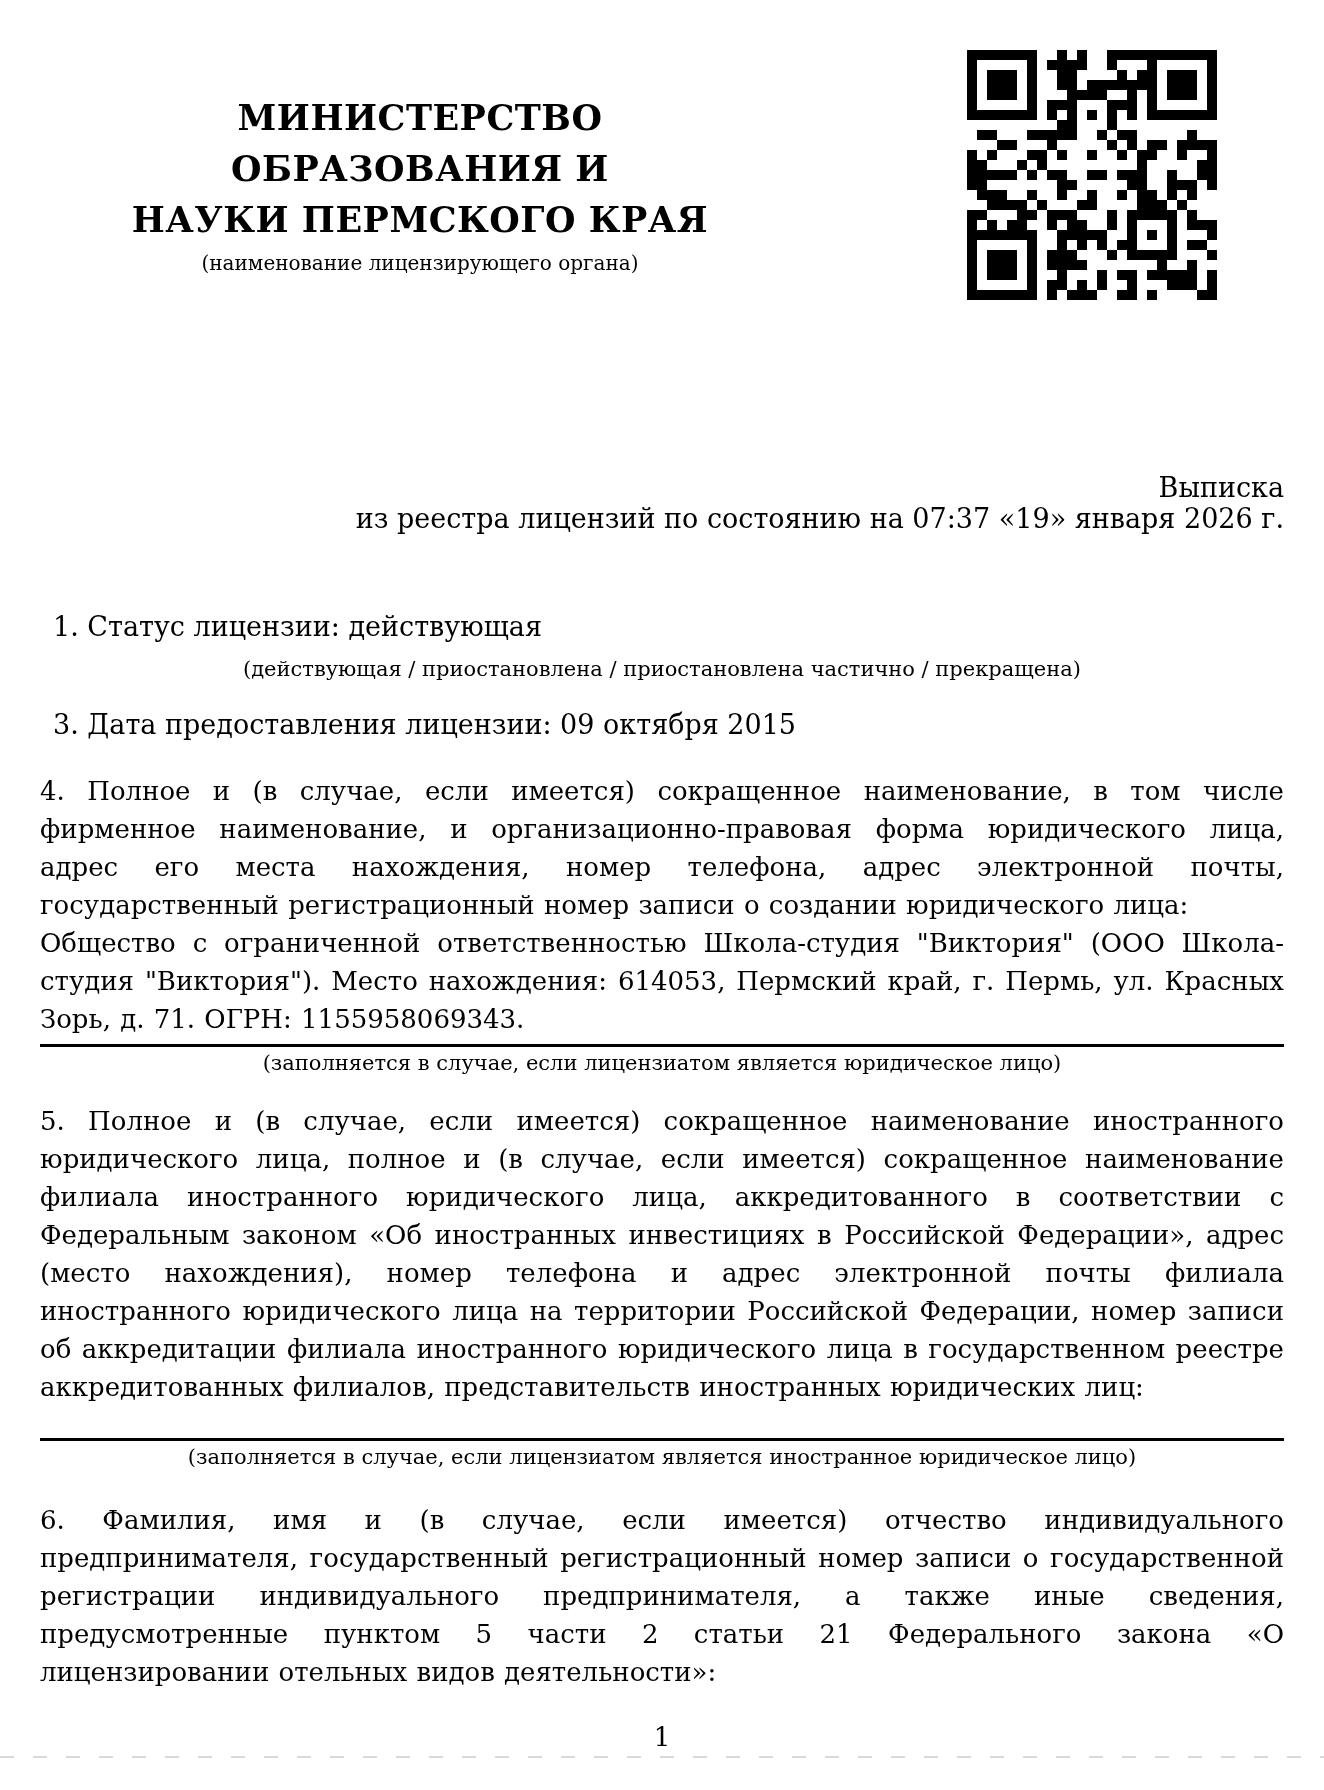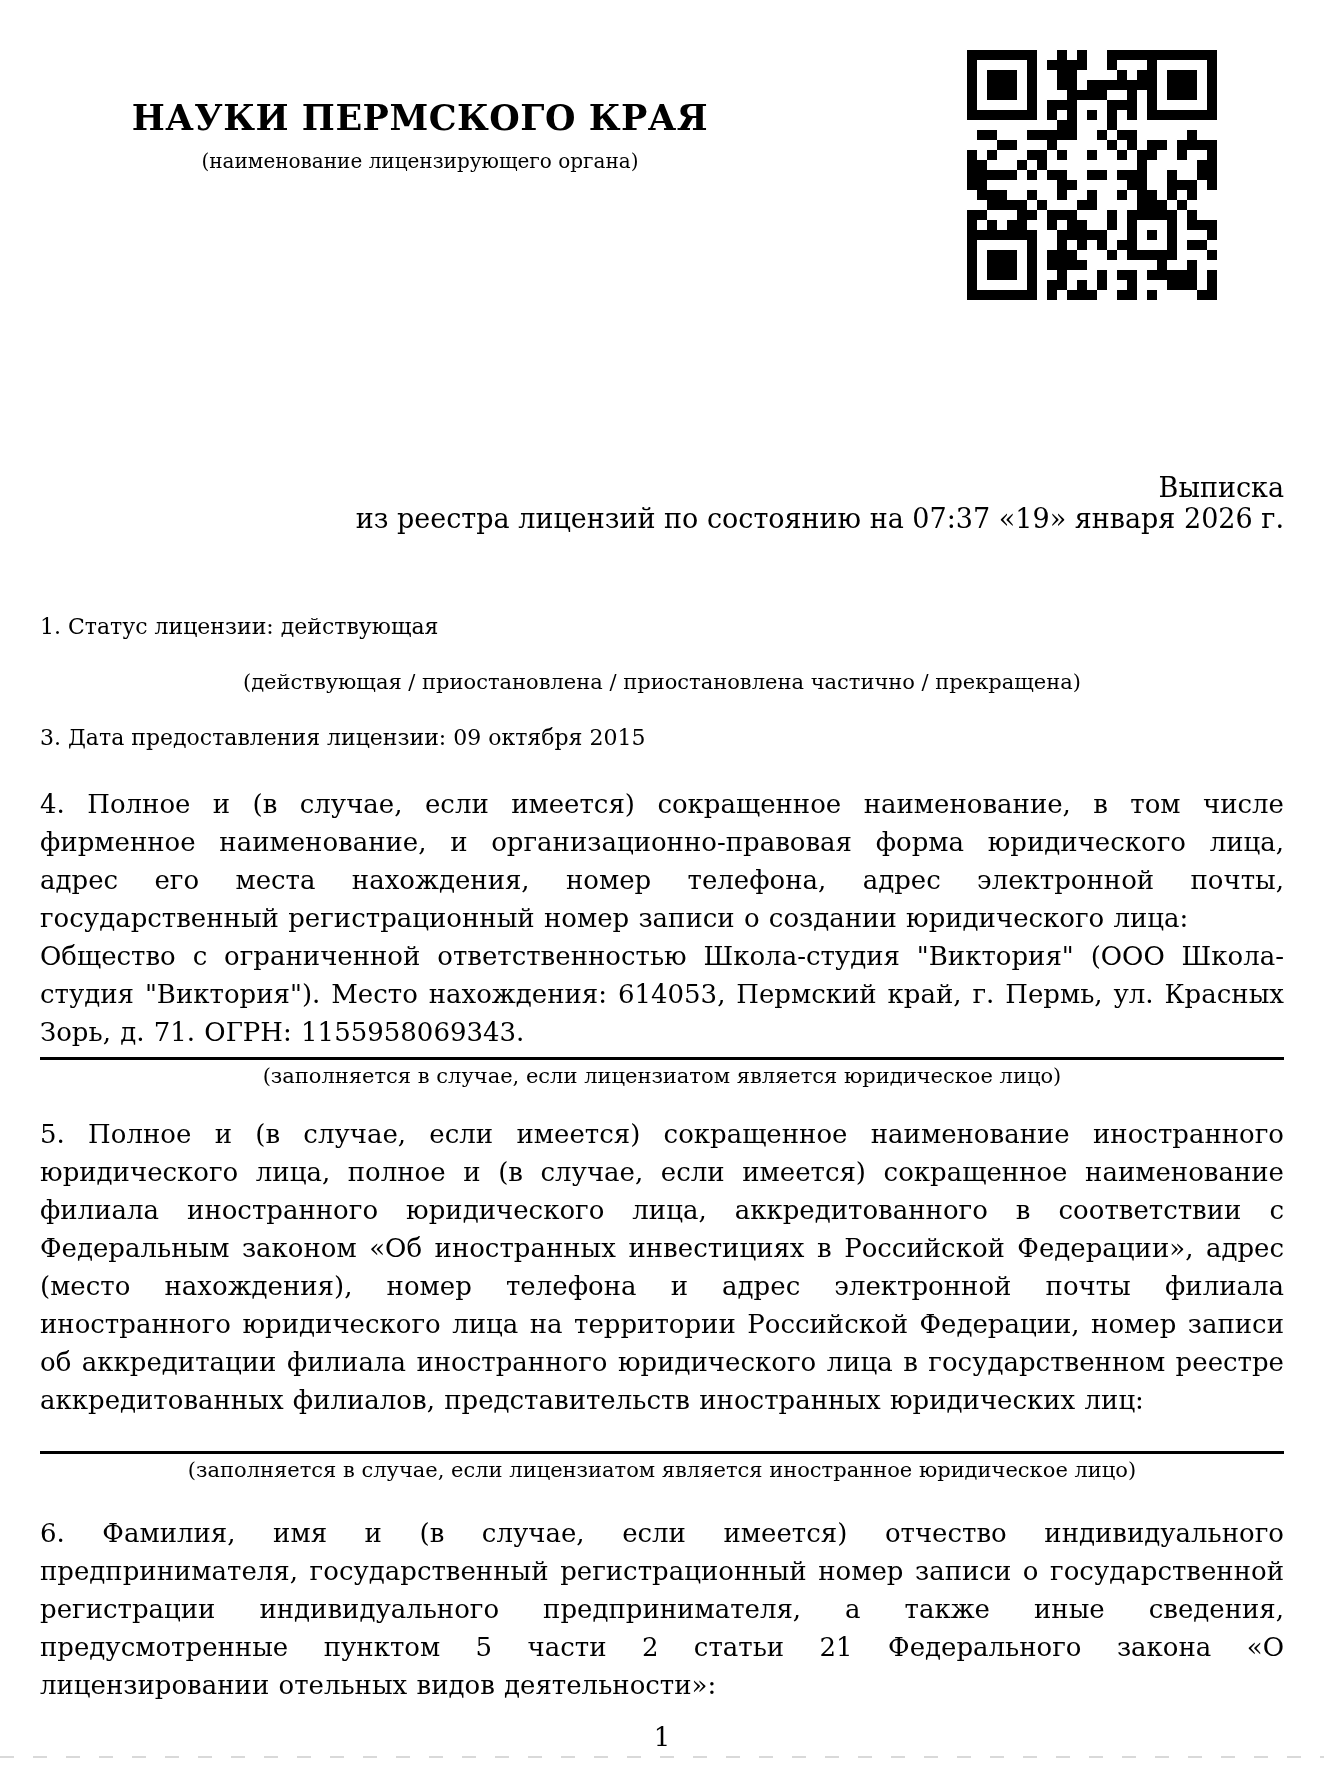--- a/index.html
+++ b/index.html
@@ -33,29 +33,29 @@
   }
   .qr{position:absolute;left:927px;top:50px;width:250px;height:250px;}
   
   .title-block{
     margin-top:172px;
     text-align:right;
     font-size:27px;
     line-height:31px;
   }
   
-  .item{font-size:22px;line-height:34px;}
+  .item{font-size:27px;line-height:34px;margin-left:13px;}
   .item-1{margin-top:76px;}
   .item-2{margin-top:28px;}
   .item-3{margin-top:26px;}
   .small-caption{
     font-size:21px;
     line-height:26px;
     text-align:center;
-    margin-top:25px;
+    margin-top:12px;
   }
   .para{
     font-size:26px;
     line-height:38px;
     text-align:justify;
     word-spacing:1px;
   }
   .section-4{margin-top:30px;}
   .section-5{margin-top:26px;}
   .section-6{margin-top:31px;}
@@ -81,20 +81,21 @@
   }
 </style>
 </head>
 <body>
 
 <div class="page">
   <div class="content">
 
     <div class="header-row">
       <div class="header-text">
+        <div class="authority-name">МИНИСТЕРСТВО ОБРАЗОВАНИЯ И</div>
         <div class="authority-name">НАУКИ ПЕРМСКОГО КРАЯ</div>
         <div class="authority-caption">(наименование лицензирующего органа)</div>
       </div>
       <div class="qr" id="qr"><svg xmlns="http://www.w3.org/2000/svg" width="250" height="250" viewBox="0 0 250 250" fill="#000" shape-rendering="crispEdges">
             <rect x="0" y="0" width="10" height="10"></rect>
             <rect x="10" y="0" width="10" height="10"></rect>
             <rect x="20" y="0" width="10" height="10"></rect>
             <rect x="30" y="0" width="10" height="10"></rect>
             <rect x="40" y="0" width="10" height="10"></rect>
             <rect x="50" y="0" width="10" height="10"></rect>

